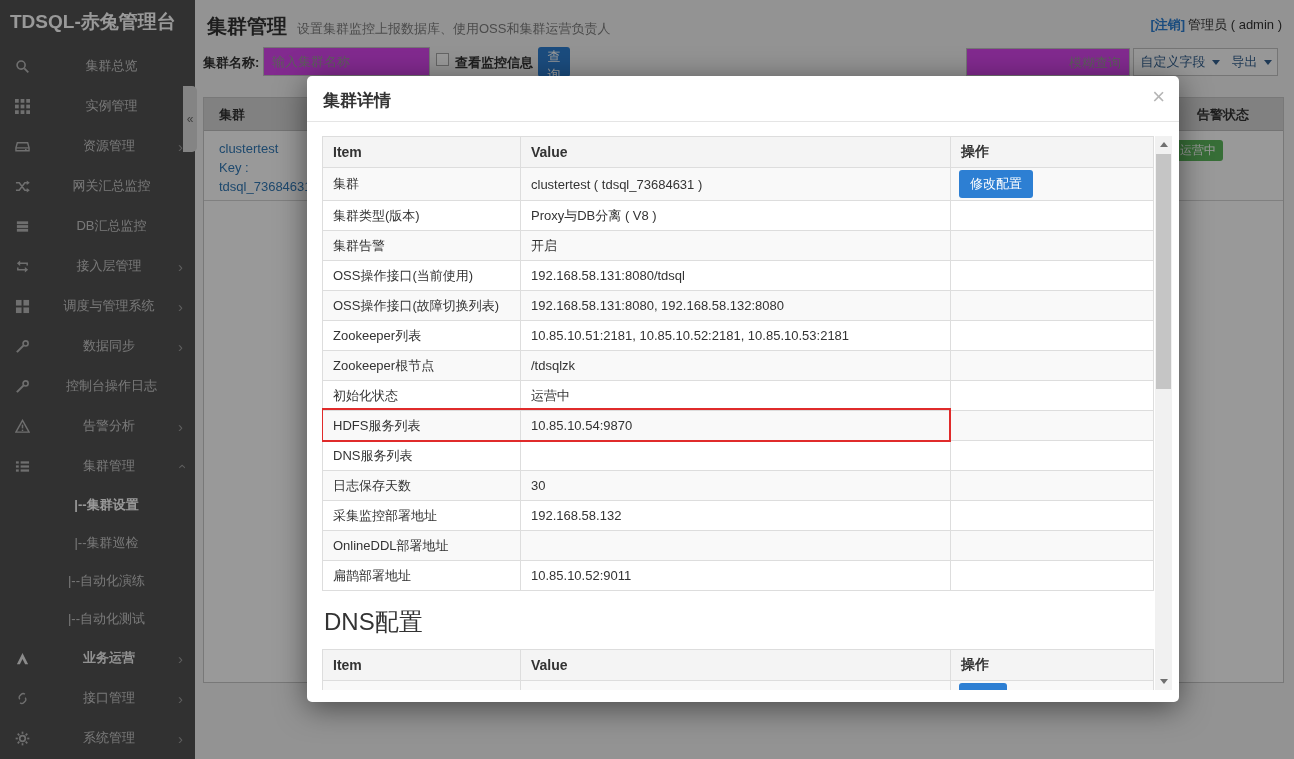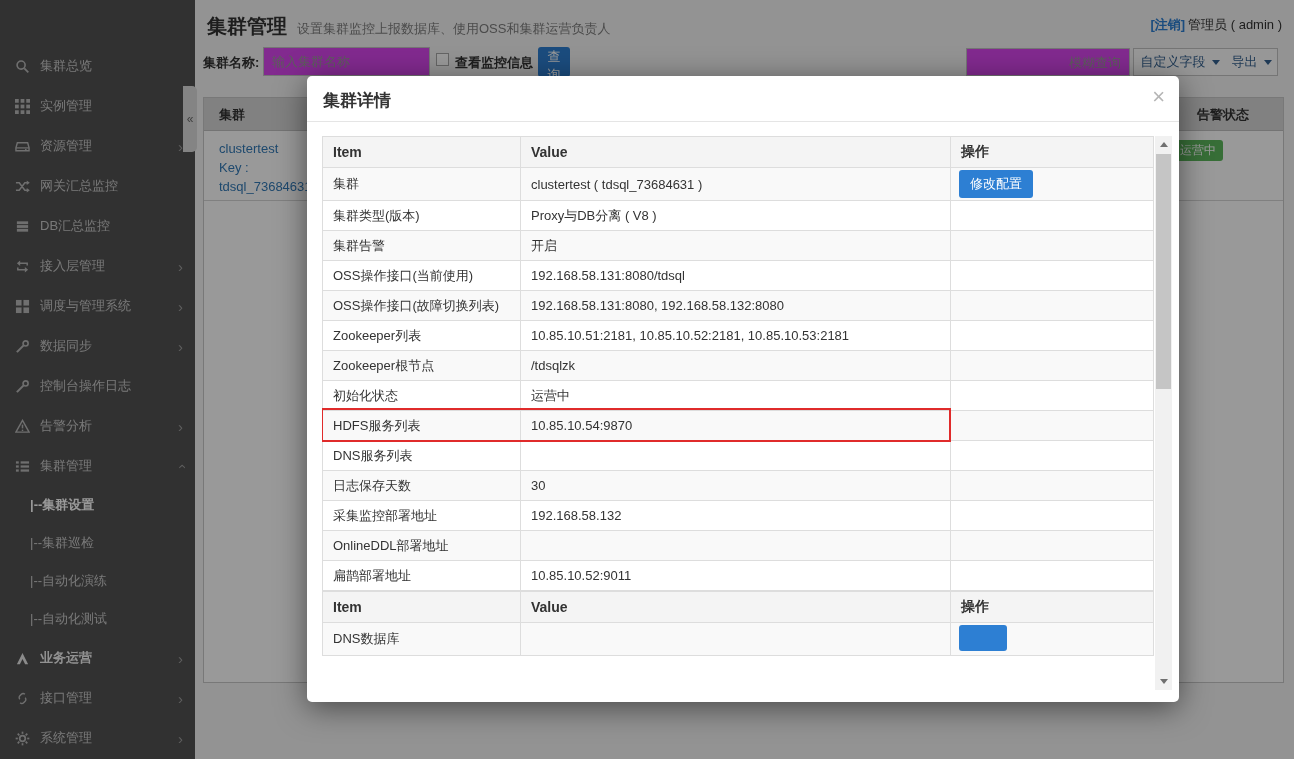--- a/index.html
+++ b/index.html
@@ -7,21 +7,21 @@
   .app{position:relative;width:1294px;height:759px;overflow:hidden;
        font-family:"Liberation Sans","DejaVu Sans",sans-serif;background:#f7f7f7;}
 
   
   .sidebar{position:absolute;left:0;top:0;width:195px;height:759px;background:#525252;z-index:1;}
   .logo{height:44px;line-height:44px;padding-left:10px;color:#fff;font-weight:bold;font-size:19px;white-space:nowrap;}
   .menu{position:absolute;top:46px;left:0;right:0;display:flex;flex-direction:column;}
   .side-item{height:40px;display:flex;align-items:center;padding:0 12px 0 14px;color:#c9c9c9;font-size:13px;cursor:pointer;}
   .side-item .si-icon{width:17px;height:17px;margin-right:9px;display:flex;align-items:center;justify-content:center;color:#b9b9b9;font-size:14px;flex:none;}
   .si-icon svg{width:15px;height:15px;display:block;}
-  .si-label{flex:1;white-space:nowrap;overflow:hidden;}
+  .si-label{flex:1;white-space:nowrap;overflow:hidden;text-align:center;}
   .si-chevron{font-size:15px;color:#9d9d9d;line-height:1;}
   .si-chevron.up{transform:rotate(-90deg);}
   .side-item.sub{height:38px;padding-left:30px;}
   .side-item.active .si-label{color:#fff;font-weight:bold;}
   .side-item.bold .si-label{color:#f2f2f2;font-weight:bold;}
   .side-item.bold .si-icon{color:#e8e8e8;}
   .collapse-tab{position:absolute;left:183px;top:86px;width:14px;height:66px;background:#dcdcdc;
        border-radius:0 5px 5px 0;display:flex;align-items:center;justify-content:center;
        color:#6b6b6b;font-size:12px;z-index:3;cursor:pointer;}
 
@@ -88,20 +88,21 @@
   .tri-up{width:0;height:0;border-left:4px solid transparent;border-right:4px solid transparent;border-bottom:5px solid #707070;}
   .tri-down{width:0;height:0;border-left:4px solid transparent;border-right:4px solid transparent;border-top:5px solid #707070;}
   .msb-thumb{position:absolute;left:1px;top:18px;width:15px;height:235px;background:#c5c5c5;cursor:pointer;}
 </style>
 </head>
 <body>
 
 <div class="app">
 
   <div class="sidebar">
+    <div class="logo">TDSQL-赤兔管理台</div>
     <div class="menu">
         <div class="side-item">
           <span class="si-icon">
             <svg viewBox="0 0 16 16">
               <circle cx="6.5" cy="6.5" r="4.3" stroke="currentColor" fill="none" stroke-width="1.7"></circle>
               <line x1="9.9" y1="9.9" x2="14.2" y2="14.2" stroke="currentColor" stroke-width="1.9"></line>
             </svg>
           </span>
           <span class="si-label">集群总览</span>
         </div>
@@ -399,20 +400,21 @@
             </tr>
             <tr>
               <td>扁鹊部署地址</td>
               <td>10.85.10.52:9011</td>
               <td class="c-action"></td>
             </tr>
           </tbody>
       </table>
       <div class="redbox" style="top: 272px; left: -1px; width: 630px; height: 34px;"></div>
 
+      <div class="dns-heading">DNS配置</div>
       <table class="dtable">
         <colgroup>
             <col class="col-item">
             <col class="col-value">
             <col class="col-action">
           </colgroup>
         <thead>
           <tr>
             <th>Item</th>
             <th>Value</th>

